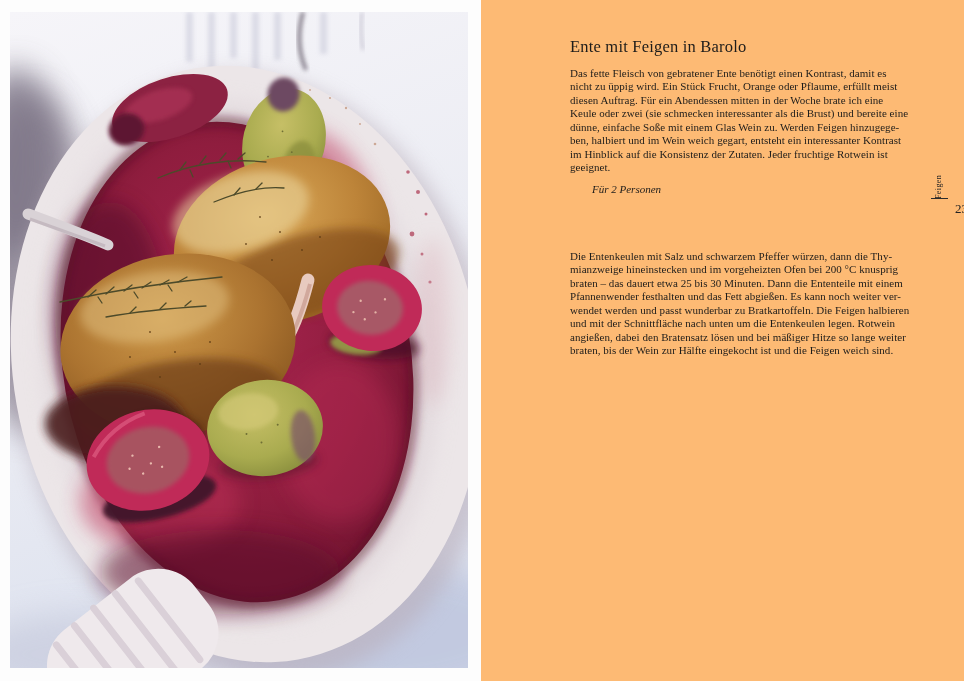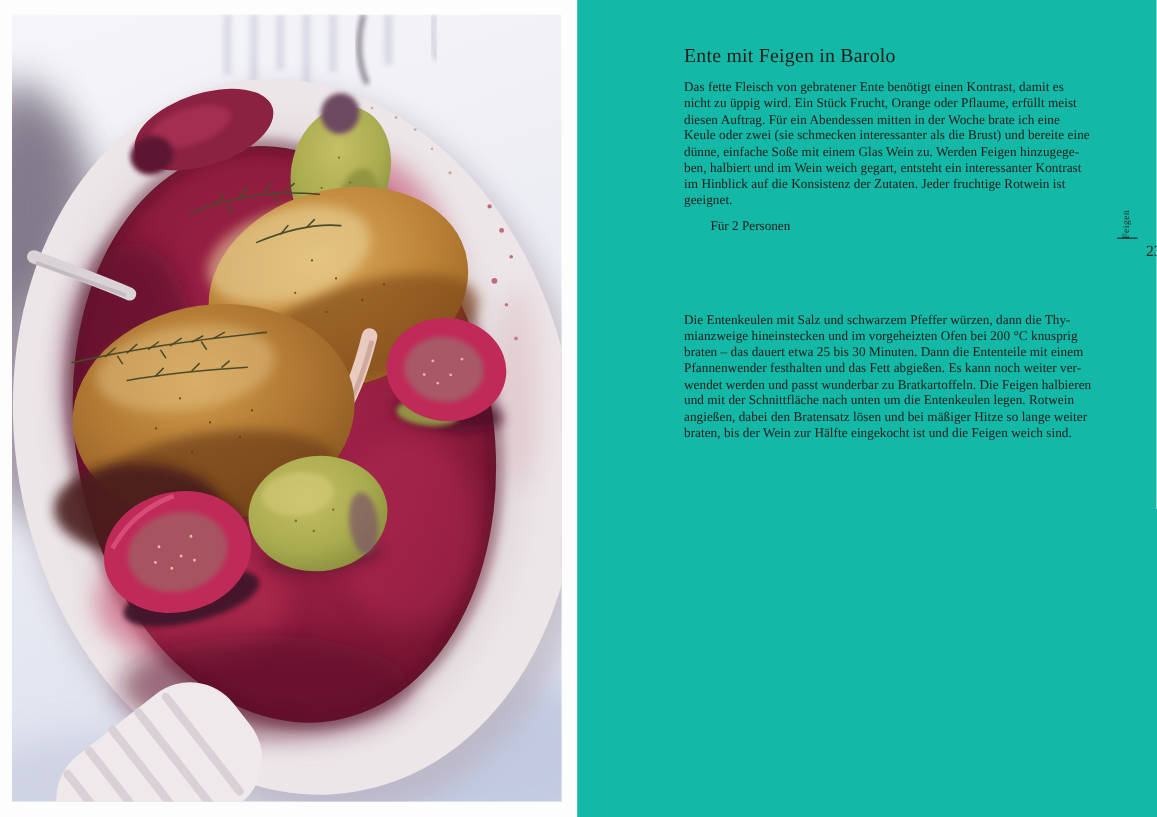--- a/index.html
+++ b/index.html
@@ -1,25 +1,25 @@
 <!DOCTYPE html>
 <html><head>
 <meta charset="utf-8">
 <style>
   html,body{margin:0;padding:0;background:#ffffff;}
   .spread{position:relative;width:964px;height:681px;background:#ffffff;overflow:hidden;
           font-family:"Liberation Serif",serif;}
   .left-page{position:absolute;left:0;top:0;width:481px;height:681px;background:#fdfdfd;}
   .photo{position:absolute;left:10px;top:12px;width:458px;height:656px;display:block;}
-  .right-page{position:absolute;left:481px;top:0;width:483px;height:681px;background:#14b8a6;color:#1d1c1a;}
+  .right-page{position:absolute;left:481px;top:0;width:483px;height:681px;background:#fdba74;color:#1d1c1a;}
   .title{position:absolute;left:89px;top:37px;font-size:16.5px;line-height:20px;letter-spacing:.2px;}
   .para{position:absolute;left:89px;width:352px;font-size:11px;line-height:13.45px;white-space:pre;letter-spacing:.04px;font-family:Liberation Serif, serif;}
   .intro{top:67px;}
-  .method{top:261px;}
-  .serving{position:absolute;left:111px;top:183px;font-size:11px;line-height:13.45px;}
+  .method{top:250px;}
+  .serving{position:absolute;left:111px;top:183px;font-size:11px;line-height:13.45px;font-style:italic;}
   .ingredients{position:absolute;left:89px;top:197px;font-size:11px;line-height:13.45px;}
   .tab-chapter{position:absolute;left:452px;top:159px;width:12px;height:40px;font-size:8px;line-height:12px;
                letter-spacing:.4px;writing-mode:vertical-rl;transform:rotate(180deg);color:#222;}
   .tab-rule{position:absolute;left:450px;top:198px;width:17px;height:1px;background:#2b2b2b;}
   .tab-page{position:absolute;left:450px;top:201px;width:17px;font-size:13px;text-align:center;color:#222;margin-left:24px;}
 </style>
 </head>
 <body>
 
 <div class="spread">

